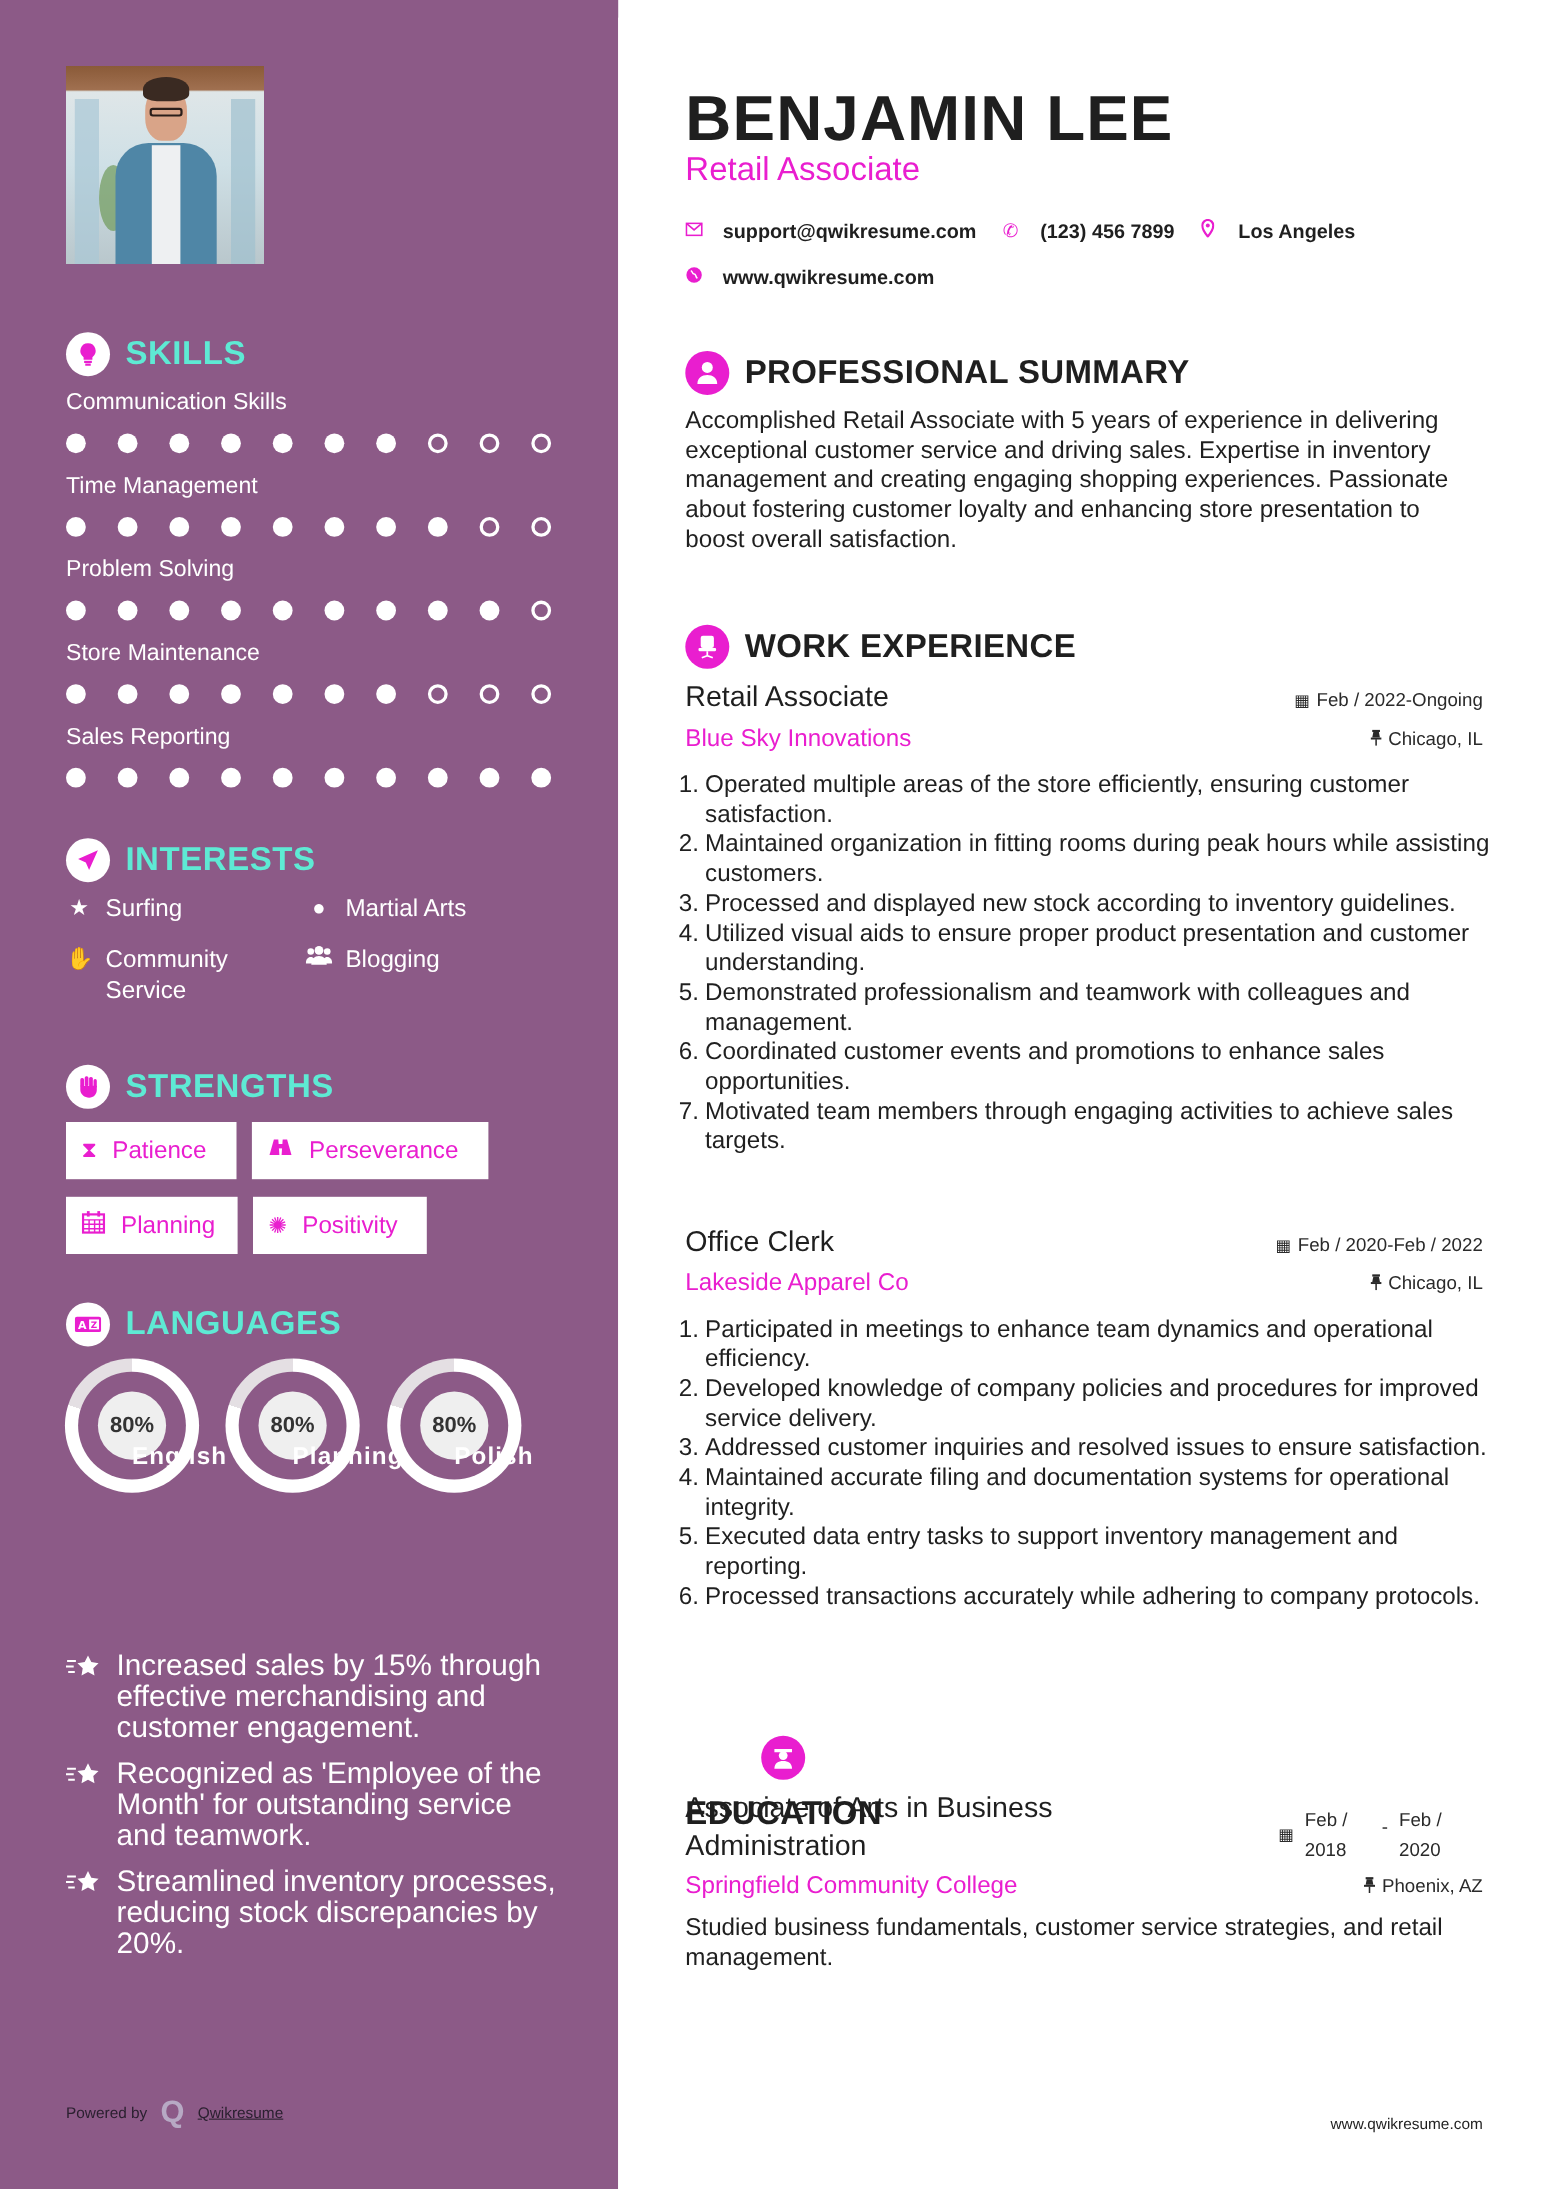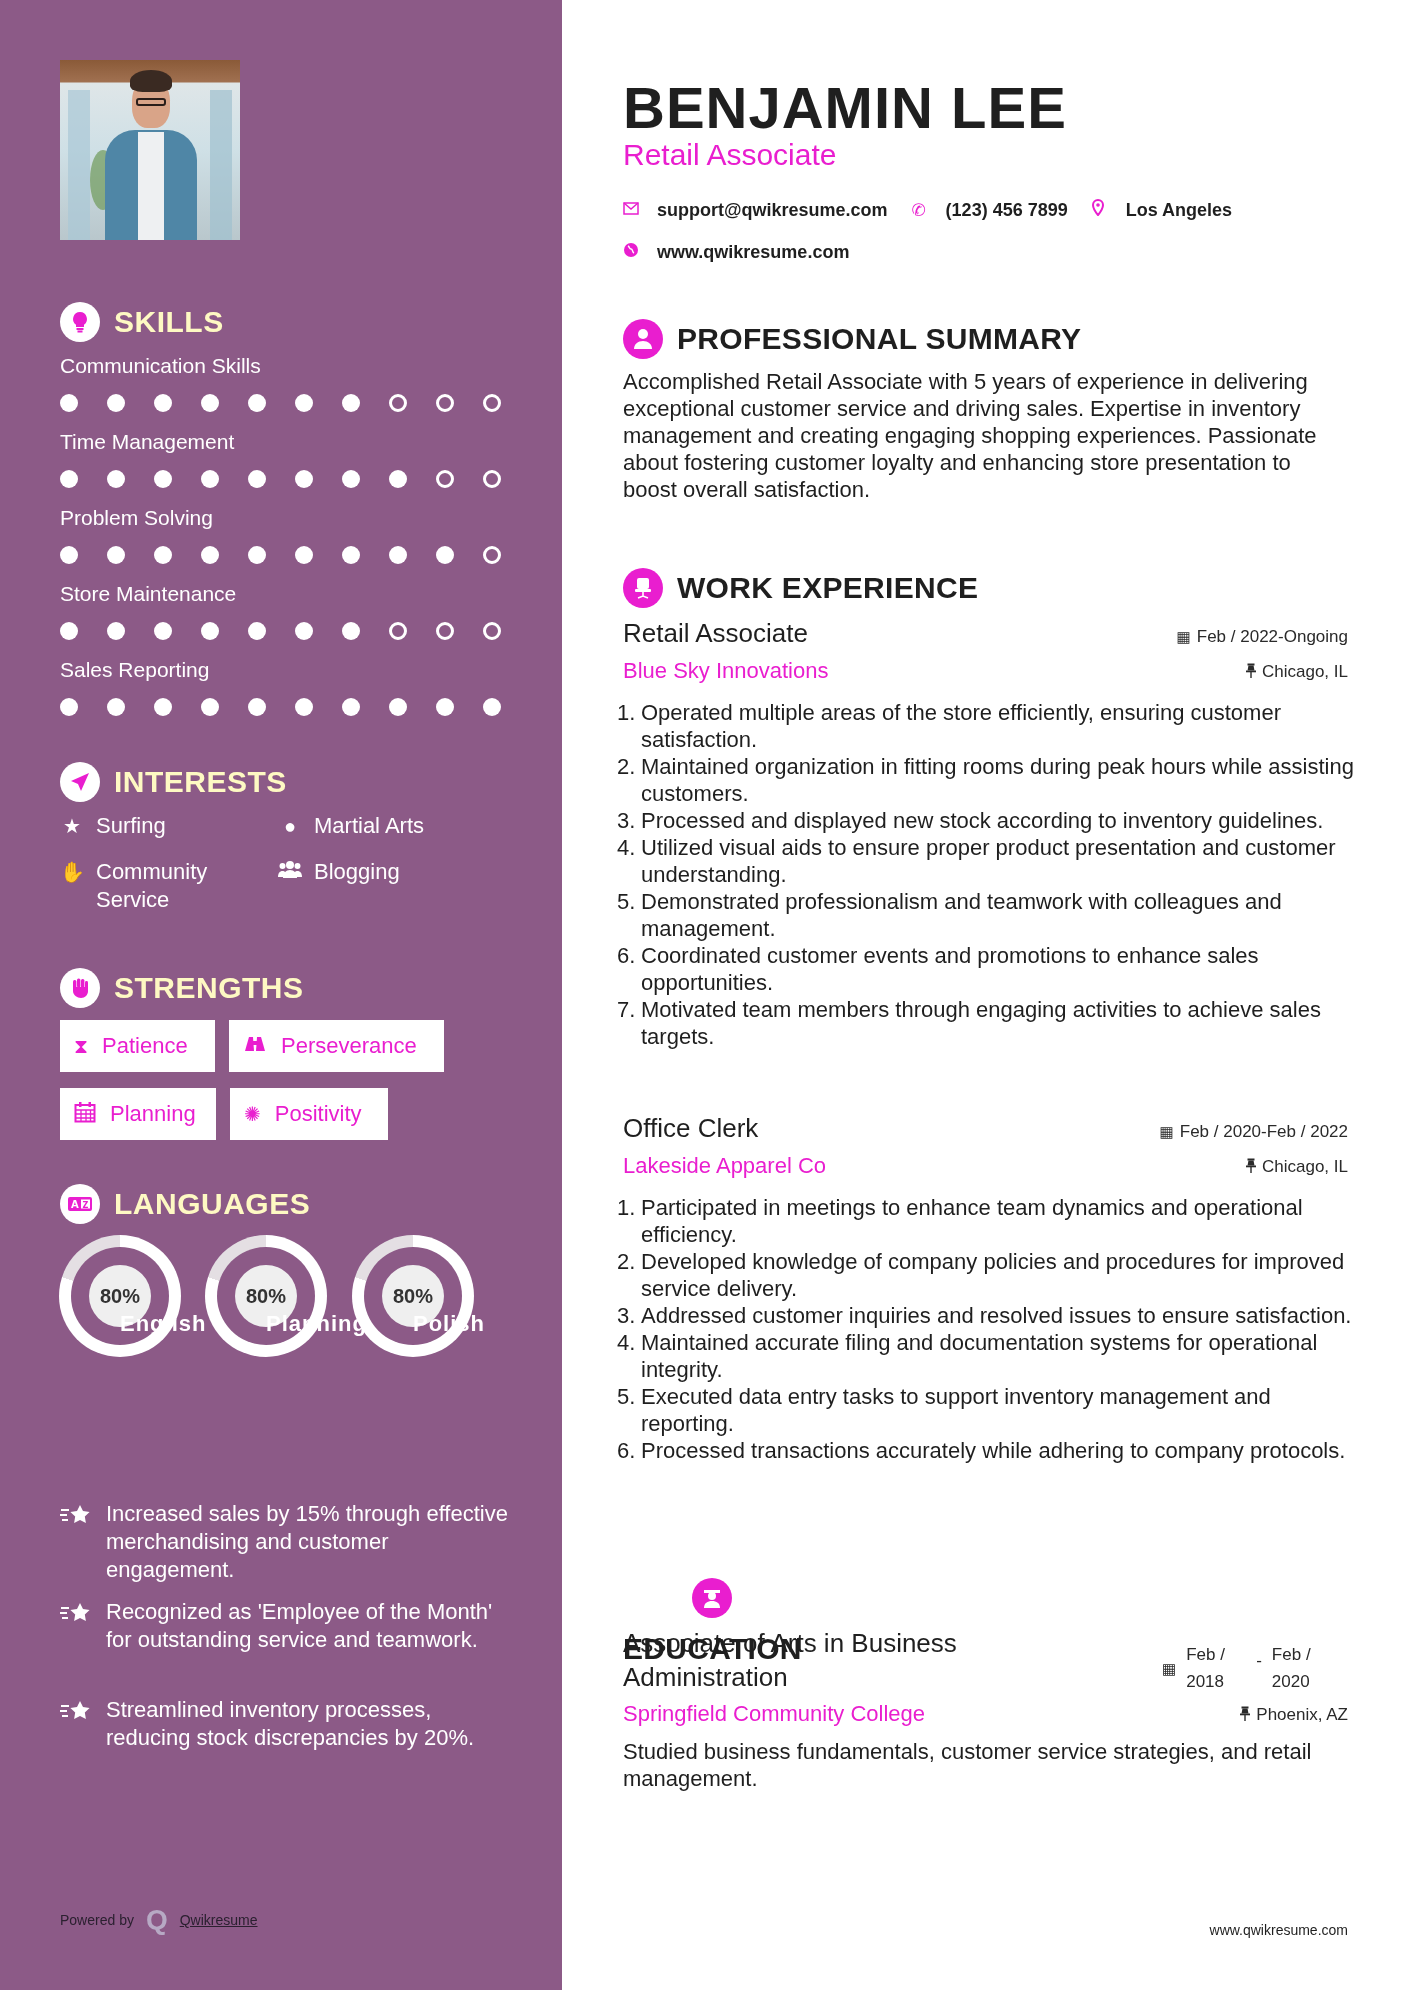--- a/index.html
+++ b/index.html
@@ -15,21 +15,21 @@
   .photo .wall-r { position: absolute; right: 8px; top: 30px; width: 22px; height: 150px; background: #9fc0cf; opacity: .7; }
   .photo .plant { position: absolute; left: 30px; top: 90px; width: 26px; height: 60px; border-radius: 50%; background: #6f9a5a; opacity: .7; }
   .photo .head { position: absolute; left: 72px; top: 18px; width: 38px; height: 50px; border-radius: 45% 45% 40% 40%; background: #d9a488; }
   .photo .hair { position: absolute; left: 70px; top: 10px; width: 42px; height: 22px; border-radius: 50% 50% 30% 30%; background: #3a2a22; }
   .photo .glasses { position: absolute; left: 76px; top: 38px; width: 30px; height: 8px; border: 2px solid #2a1e1a; border-radius: 3px; }
   .photo .body { position: absolute; left: 45px; top: 70px; width: 92px; height: 110px; border-radius: 30px 30px 0 0; background: #4f86a6; }
   .photo .shirt { position: absolute; left: 78px; top: 72px; width: 26px; height: 108px; background: #eef0f2; }
 
   .side-h { position: absolute; left: 60px; display: flex; align-items: center; gap: 14px; }
   .side-h .circ { width: 40px; height: 40px; border-radius: 50%; background: #ffffff; display: flex; align-items: center; justify-content: center; color: #e91ecf; font-size: 20px; }
-  .side-h .t { font-size: 30px; font-weight: 700; letter-spacing: .5px; color: #fef9c3; text-align: right; }
+  .side-h .t { font-size: 30px; font-weight: 700; letter-spacing: .5px; color: #5eead4; text-align: right; }
 
   .skill-label { position: absolute; left: 60px; font-size: 21px; color: #ffffff; }
   .dots { position: absolute; left: 60px; display: flex; gap: 29px; }
   .dot { width: 18px; height: 18px; border-radius: 50%; background: #ffffff; }
   .dot.empty { background: transparent; border: 3px solid #ffffff; }
 
   .interest { position: absolute; display: flex; gap: 12px; font-size: 22px; line-height: 28px; color: #ffffff; }
   .interest .ic { width: 24px; text-align: center; font-size: 20px; }
 
   .strength { position: absolute; height: 52px; background: #ffffff; display: flex; align-items: center; gap: 14px; padding: 0 14px; color: #e91ecf; font-size: 22px; }
@@ -38,21 +38,21 @@
   .lang { position: absolute; width: 122px; text-align: center; }
   .ring { width: 122px; height: 122px; border-radius: 50%; position: relative;
     background: conic-gradient(#ffffff 0 80%, #e4dfe3 80% 100%); }
   .ring .hole { position: absolute; left: 12px; top: 12px; width: 98px; height: 98px; border-radius: 50%; background: #8c5a87; }
   .ring .inner { position: absolute; left: 30px; top: 30px; width: 62px; height: 62px; border-radius: 50%; background: #efefef;
     display: flex; align-items: center; justify-content: center; font-size: 20px; font-weight: 700; color: #333333; }
   .lang .name { margin-top: 18px; font-size: 22px; color: #ffffff; }
 
   .ach { position: absolute; left: 60px; width: 450px; display: flex; gap: 14px; }
   .ach .ic { width: 32px; font-size: 22px; color: #ffffff; padding-top: 2px; }
-  .ach .txt { font-size: 22px; line-height: 28px; color: #ffffff; }
+  .ach .txt { font-size: 27px; line-height: 28px; color: #ffffff; }
 
   .powered { position: absolute; left: 60px; top: 1904px; display: flex; align-items: center; gap: 12px; font-size: 14px; color: #2b2030; }
   .powered .q { font-size: 28px; font-weight: 700; color: #b7a9c4; }
   .powered .brand { text-decoration: underline; color: #2b2030; }
 
   
   .name { position: absolute; left: 61px; top: 58px; font-size: 58px; font-weight: 700; letter-spacing: 1px; color: #1f1f1f; }
   .role { position: absolute; left: 61px; top: 122px; font-size: 30px; color: #e91ecf; }
   .contacts { position: absolute; left: 61px; top: 178px; width: 760px; font-weight: bold; }
   .crow { display: flex; align-items: center; gap: 0; height: 32px; margin-bottom: 10px; font-size: 18px; color: #1f1f1f; }

